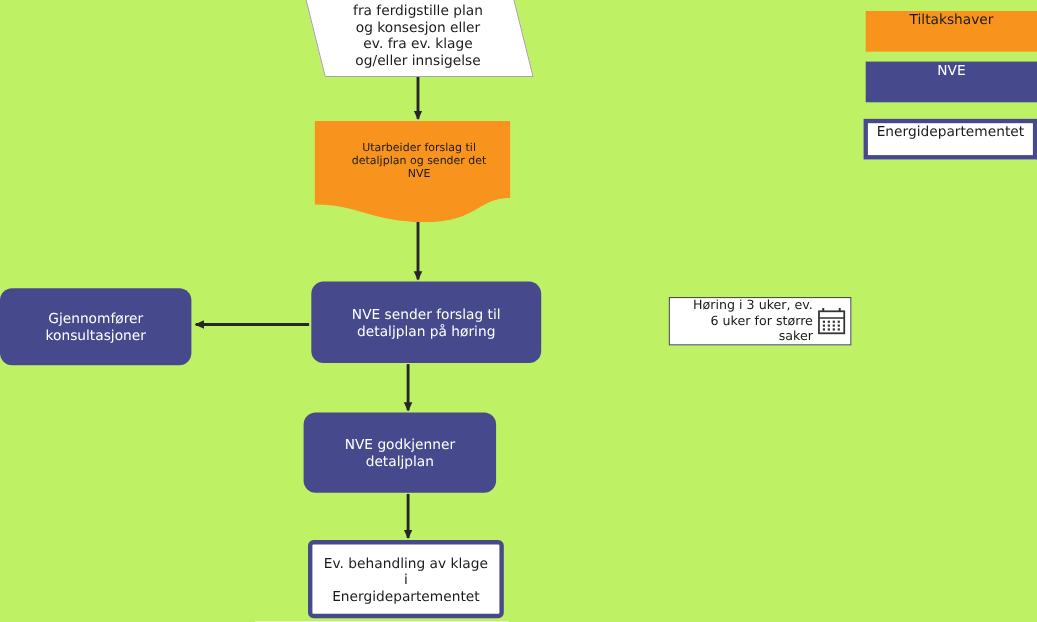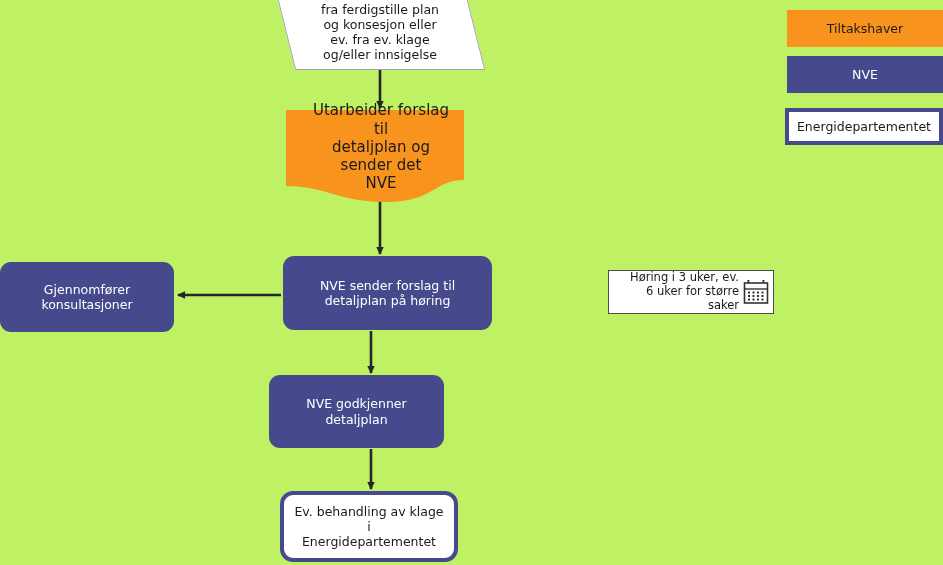--- a/index.html
+++ b/index.html
@@ -61,48 +61,48 @@
     height: 92px;
   }
   .document svg {
     position: absolute;
     left: 0;
     top: 0;
   }
   .document .txt {
     position: relative;
     z-index: 2;
-    font-size: 15px;
+    font-size: 10px;
     color: #1a1a1a;
     margin-top: -18px;
     padding: 0 8px;
     margin-left: 12px;
   }
 
   
   .proc-purple {
     background: #464a8c;
     border-radius: 11px;
     color: #ffffff;
     font-size: 12.5px;
     padding: 16px 10px;
   }
 
   
   .proc-outline {
     background: #ffffff;
     border: 4px solid #464a8c;
-    border-radius: 13px;
+    border-radius: 5px;
     color: #1a1a1a;
     font-size: 12.5px;
     padding: 4px 10px;
   }
 
   #node-sender  { left: 283px; top: 256px; width: 209px; height: 74px; }
-  #node-godkjenn{ left: 269px; top: 375px; width: 175px; height: 73px; }
+  #node-godkjenn{ left: 276px; top: 375px; width: 175px; height: 73px; }
   #node-konsult { left: 0px;   top: 262px; width: 174px; height: 70px; }
   #node-klage   { left: 280px; top: 491px; width: 178px; height: 71px; }
 
   
   #note-horing {
     left: 608px;
     top: 270px;
     width: 166px;
     height: 44px;
     background: #ffffff;
@@ -120,21 +120,20 @@
     line-height: 1.2;
     flex: 1;
   }
   .cal-icon { flex: 0 0 auto; display: block; }
 
   
   .legend-item {
     position: absolute;
     box-sizing: border-box;
     display: flex;
-    align-items: center;
     justify-content: center;
     font-size: 12.5px;
   }
   #legend-tiltakshaver {
     left: 787px; top: 10px; width: 156px; height: 37px;
     background: #f8941e; color: #1a1a1a;
   }
   #legend-nve {
     left: 787px; top: 56px; width: 156px; height: 37px;
     background: #464a8c; color: #ffffff;

